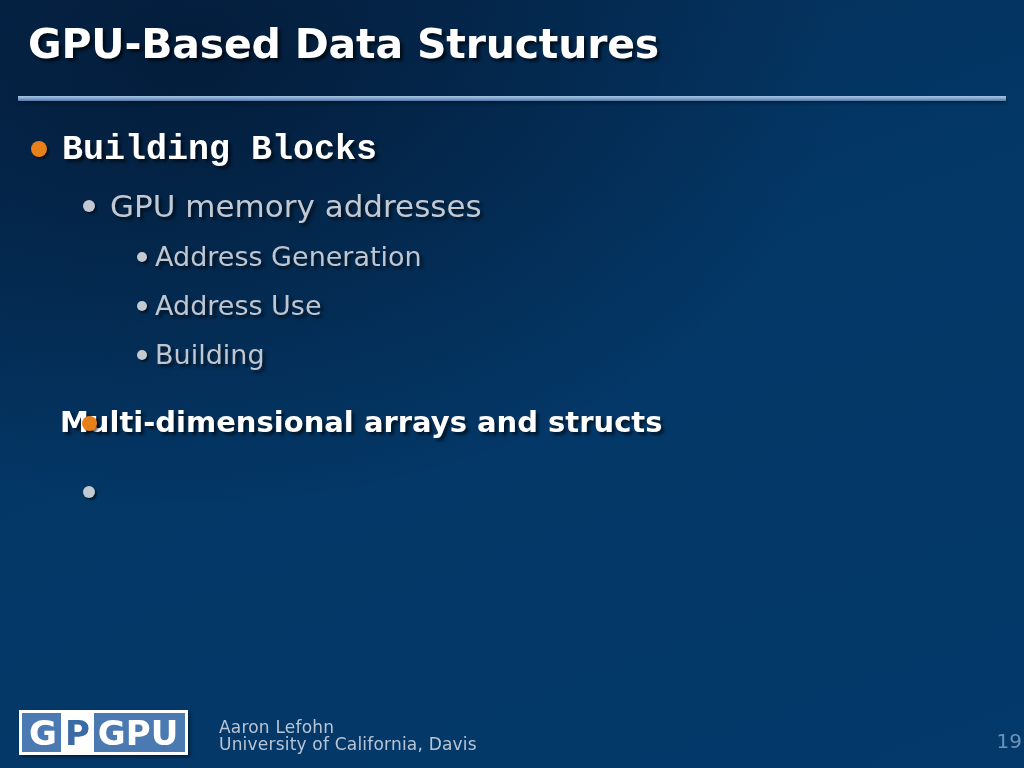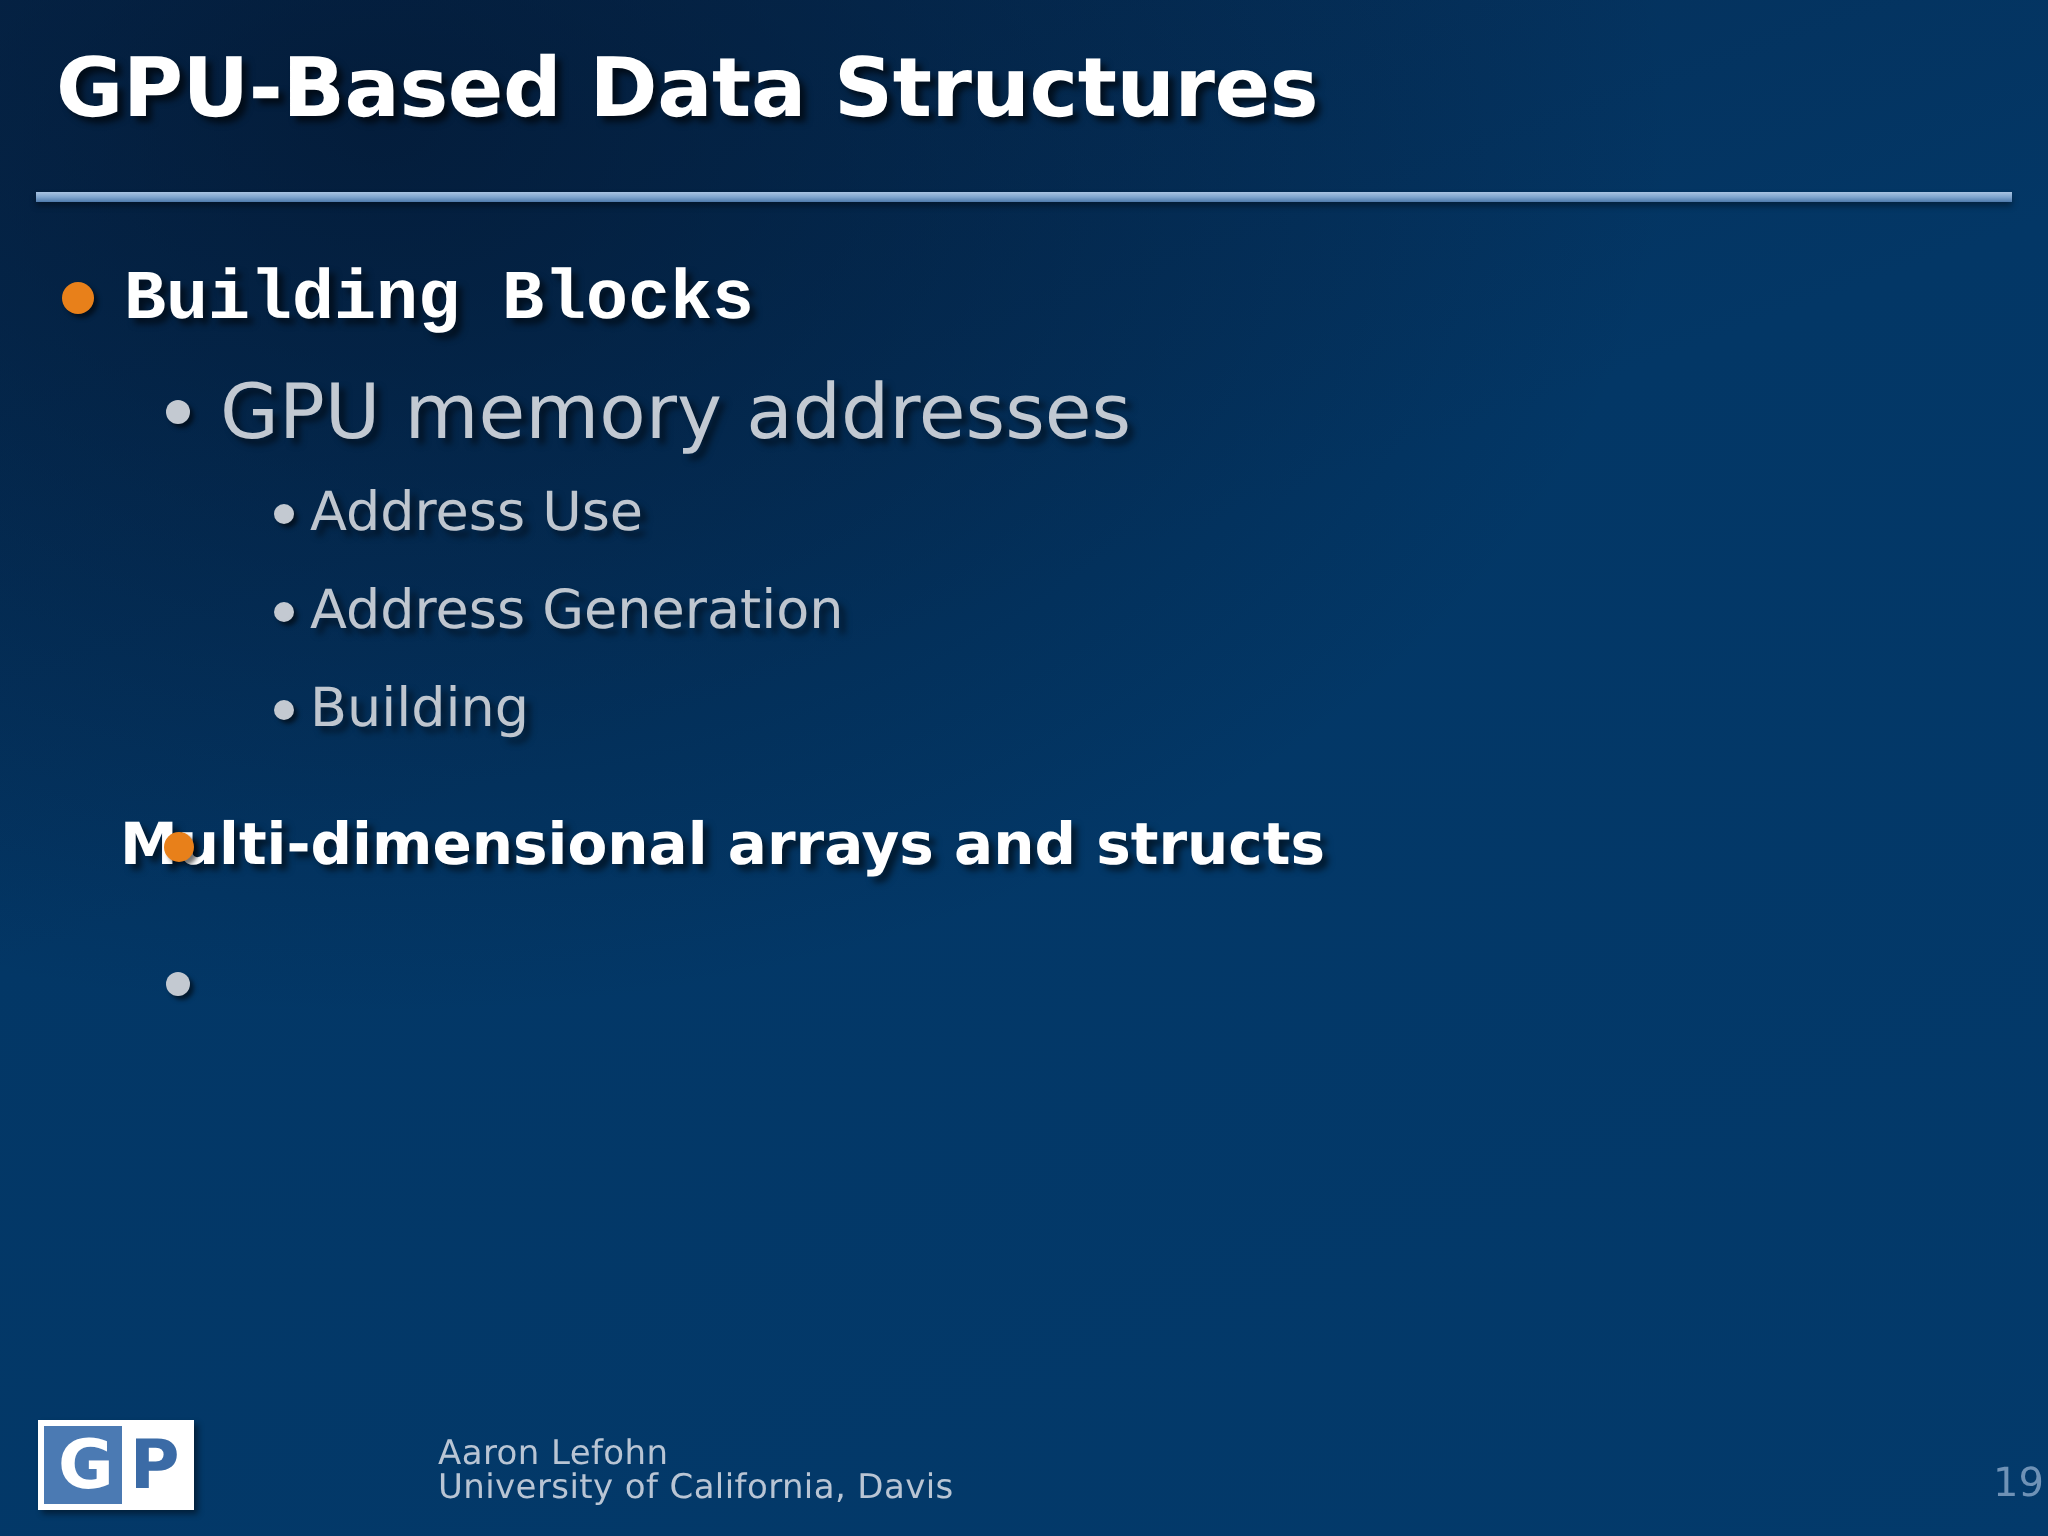--- a/index.html
+++ b/index.html
@@ -97,21 +97,21 @@
   .lvl2 { height: 53px; }
   .lvl2 .dot {
     left: 83px;
     top: 19px;
     width: 12px;
     height: 12px;
     background: #c3c9d1;
   }
   .lvl2 .txt {
     margin-left: 110px;
-    font-size: 38px;
+    font-size: 31px;
     font-weight: normal;
     color: #c2c9d2;
     line-height: 50px;
     text-shadow: 3px 3px 3px rgba(0,0,0,0.5);
   }
 
   
   .lvl2em { height: 58px; }
   .lvl2em .dot {
     left: 82px;
@@ -220,26 +220,26 @@
       <span class="txt">Building Blocks</span>
     </div>
 
     <div class="bullet-row lvl2">
       <span class="dot"></span>
       <span class="txt">GPU memory addresses</span>
     </div>
 
     <div class="bullet-row lvl3">
       <span class="dot"></span>
+      <span class="txt">Address Generation</span>
+    </div>
+
+    <div class="bullet-row lvl3">
+      <span class="dot"></span>
       <span class="txt">Address Use</span>
-    </div>
-
-    <div class="bullet-row lvl3">
-      <span class="dot"></span>
-      <span class="txt">Address Generation</span>
     </div>
 
     <div class="bullet-row lvl3">
       <span class="dot"></span>
       <span class="txt">Building</span>
     </div>
 
     <div class="spacer-sm"></div>
 
     <div class="bullet-row lvl2em">
@@ -251,20 +251,21 @@
 
     <div class="bullet-row lvl2">
       <span class="dot"></span>
     </div>
 
   </div>
 
   <div class="logo">
     <span class="logo-seg logo-a">G</span>
     <span class="logo-seg logo-b">P</span>
+    <span class="logo-seg logo-c">GPU</span>
   </div>
 
   <div class="byline">
     <div>Aaron Lefohn</div>
     <div>University of California, Davis</div>
   </div>
 
   <div class="page-number">19</div>
 
 </div>

